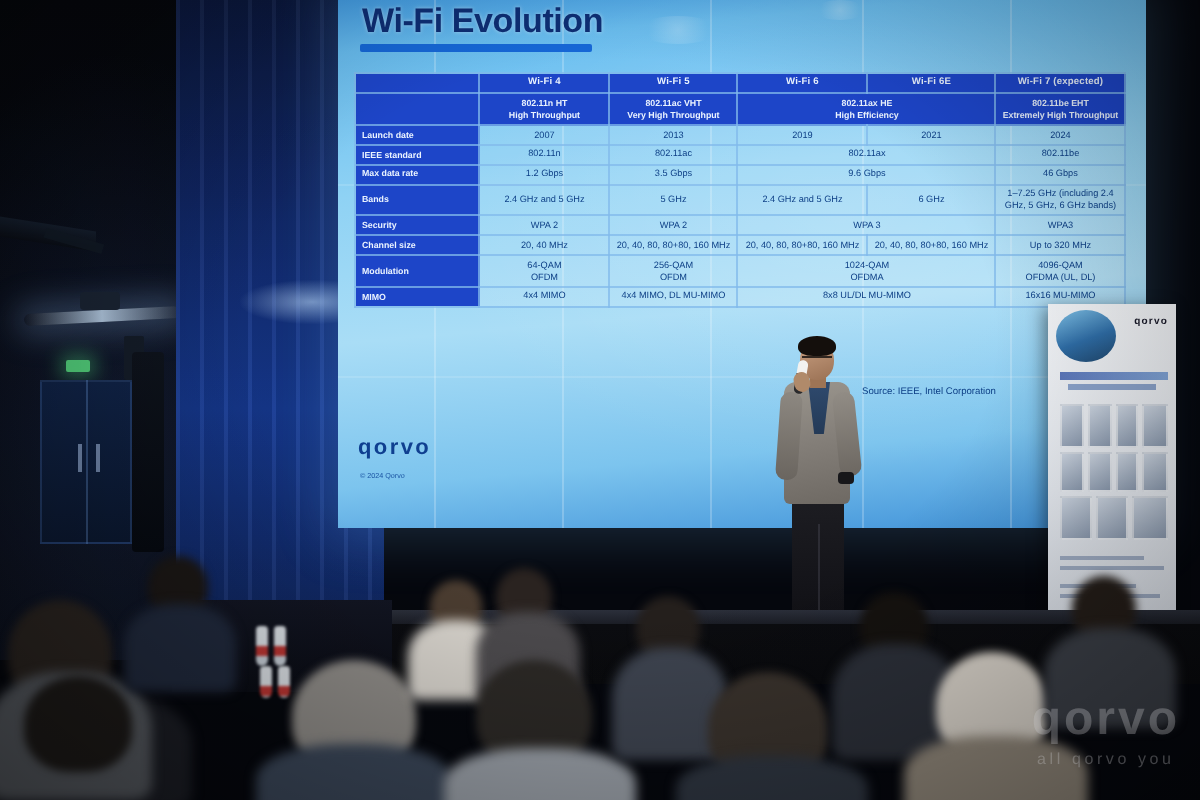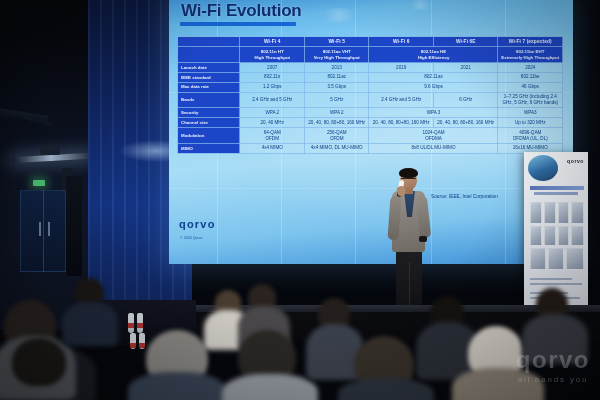--- a/index.html
+++ b/index.html
@@ -507,16 +507,16 @@
   <div class="aud" style="left:468px; top:326px; width:56px; height:54px; background:#d8d2c9;"></div>
   <div class="aud-body" style="left:452px; top:368px; width:92px; height:42px; background:#8e8578;"></div>
 
   <div class="aud" style="left:536px; top:288px; width:32px; height:32px; background:#241d18;"></div>
   <div class="aud-body" style="left:522px; top:314px; width:66px; height:50px; background:#3b3f47;"></div>
 
   <div class="vignette"></div>
 
   <div class="watermark">
     <div class="wm-main">qorvo</div>
-    <div class="wm-sub">all bands you</div>
+    <div class="wm-sub">all qorvo you</div>
   </div>
 
 </div>
 
 </body></html>

